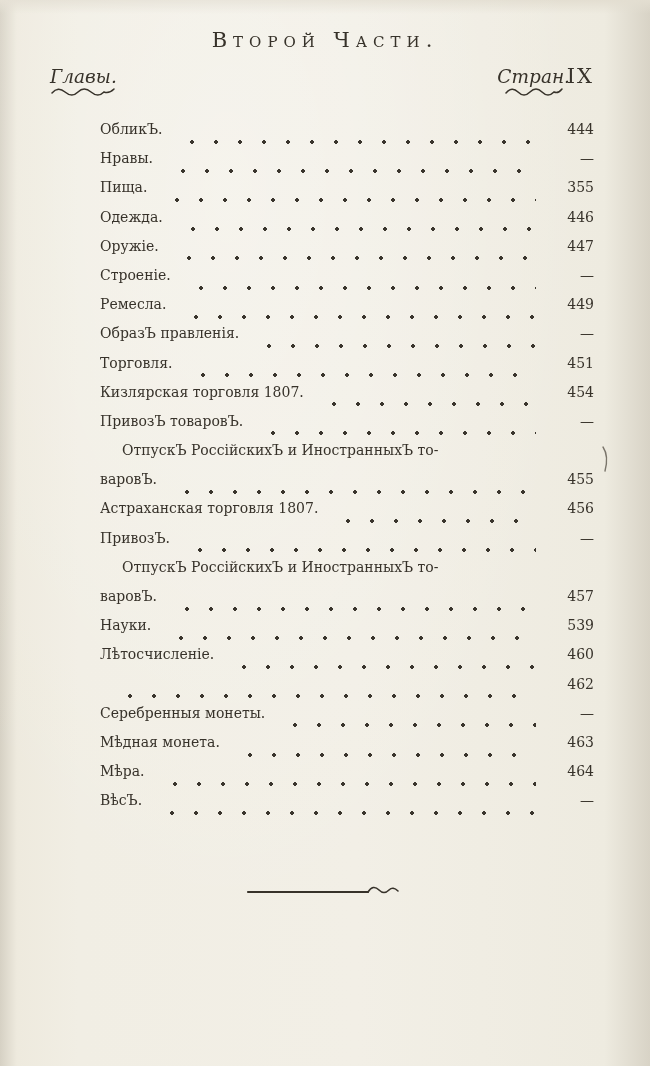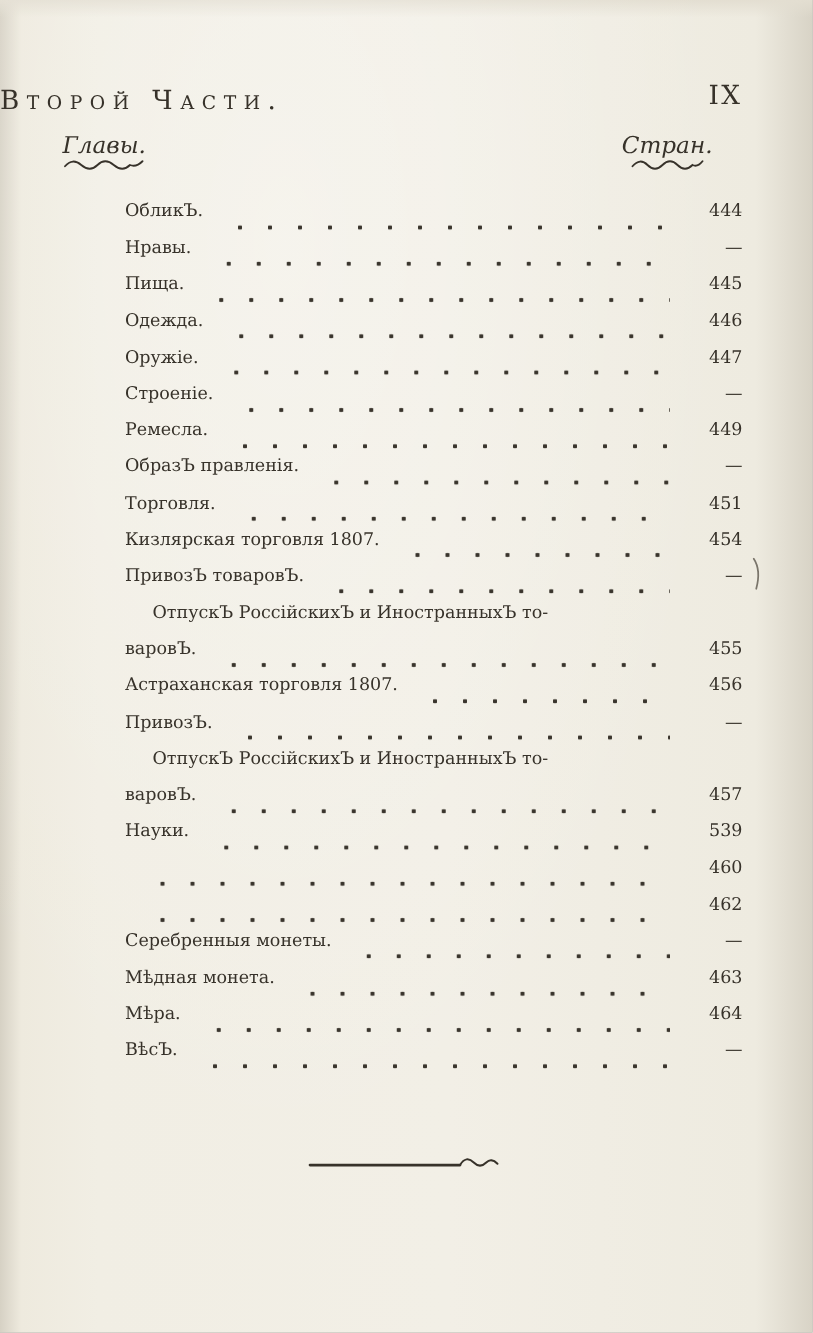--- a/index.html
+++ b/index.html
@@ -11,21 +11,21 @@
     position: relative;
     overflow: hidden;
     color: #37322a;
     font-family: "DejaVu Serif", "Liberation Serif", serif;
     background-color: #f1eee4;
     background-image:
       radial-gradient(ellipse at 35% 18%, rgba(255,255,255,0.30), rgba(255,255,255,0) 60%),
       linear-gradient(180deg, #e3ded1 0px, rgba(227,222,209,0) 14px),
       linear-gradient(90deg, #d6d1c4 0%, #eeeade 2.6%, #f1eee4 12%, #f2efe6 55%, #eeebe0 93%, #d8d3c6 100%);
   }
-  .header { position: relative; padding-top: 68px; }
+  .header { position: relative; padding-top: 28px; text-align: center; }
   .header-title {
     font-size: 21px;
     letter-spacing: 6px;
     font-variant: small-caps;
     font-weight: 500;
     white-space: nowrap;
   }
   .page-roman {
     position: absolute;
     right: 56px;
@@ -97,21 +97,21 @@
         <span class="pagenum">444</span>
       </div>
       <div class="row">
         <span class="title">Нравы.</span>
         <span class="leader"></span>
         <span class="pagenum">—</span>
       </div>
       <div class="row">
         <span class="title">Пища.</span>
         <span class="leader"></span>
-        <span class="pagenum">445</span>
+        <span class="pagenum">355</span>
       </div>
       <div class="row">
         <span class="title">Одежда.</span>
         <span class="leader"></span>
         <span class="pagenum">446</span>
       </div>
       <div class="row">
         <span class="title">Оружіе.</span>
         <span class="leader"></span>
         <span class="pagenum">447</span>
@@ -171,20 +171,21 @@
         <span class="title">варовЪ.</span>
         <span class="leader"></span>
         <span class="pagenum">457</span>
       </div>
       <div class="row">
         <span class="title">Науки.</span>
         <span class="leader"></span>
         <span class="pagenum">539</span>
       </div>
       <div class="row">
+        <span class="title">Лѣтосчисленіе.</span>
         <span class="leader"></span>
         <span class="pagenum">460</span>
       </div>
       <div class="row">
         <span class="leader"></span>
         <span class="pagenum">462</span>
       </div>
       <div class="row">
         <span class="title">Серебренныя монеты.</span>
         <span class="leader"></span>

